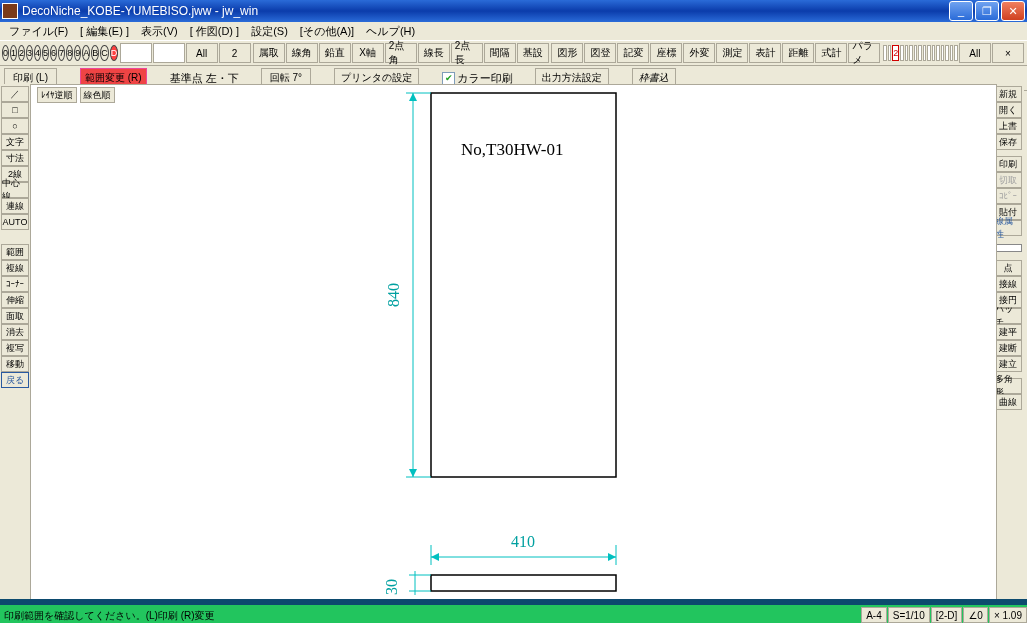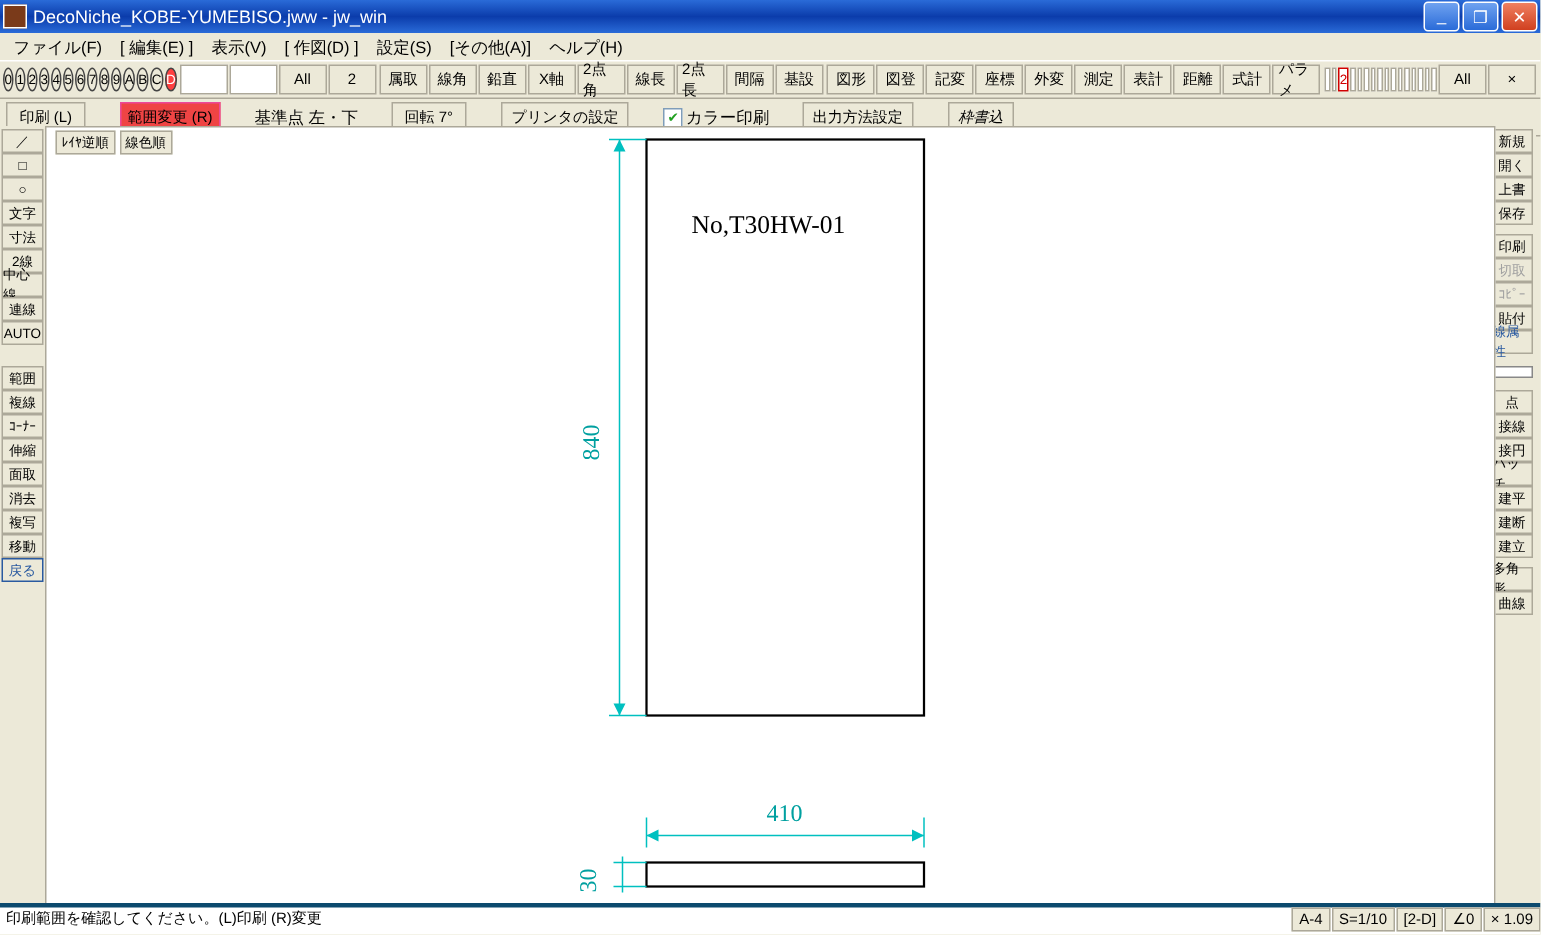--- a/index.html
+++ b/index.html
@@ -24,21 +24,21 @@
   .select::after{content:"▼";position:absolute;right:1px;top:1px;width:12px;height:14px;background:#cfe3ff;border:1px solid #7f9db9;font-size:7px;display:flex;align-items:center;justify-content:center;}
   .chk{width:11px;height:11px;border:1px solid #7f9db9;background:#fff;display:inline-flex;align-items:center;justify-content:center;font-size:9px;color:#21a121;margin-right:2px;}
   .main{position:absolute;top:84px;bottom:18px;left:30px;right:30px;background:#fff;border:1px solid #aca899;}
   .lefttools{position:absolute;top:84px;bottom:18px;left:0;width:30px;background:#ece9d8;display:flex;flex-direction:column;align-items:center;padding-top:2px;gap:0;}
   .righttools{position:absolute;top:84px;bottom:18px;right:3px;width:30px;background:#ece9d8;display:flex;flex-direction:column;align-items:flex-start;padding-top:2px;gap:0;}
   .sidebtn{width:26px;height:14px;border:1px solid #aca899;background:#ece9d8;font-size:9px;display:flex;align-items:center;justify-content:center;margin-bottom:0;}
   .sidebtn.sel{border:1px solid #2a5aa0;color:#2a5aa0;}
   .sidebtn.gray{color:#a0a0a0;}
   .sidebtn.blue{color:#2a5aa0;}
   .gap{height:14px;}
-  .status{position:absolute;bottom:0;left:0;right:0;height:18px;background:#ffffff;border-top:3px solid #0c4a6e;display:flex;align-items:flex-start;font-size:10px;}
+  .status{position:absolute;bottom:0;left:0;right:0;height:18px;background:#22c55e;border-top:6px solid #0c4a6e;display:flex;align-items:flex-end;font-size:10px;}
   .status .cell{border:1px solid #aca899;height:14px;padding:0 4px;display:flex;align-items:center;margin-left:1px;background:#ece9d8;}
   .status .fill{flex:1;padding-left:4px;}
   .canvas{position:absolute;inset:0;}
   .topbtns{position:absolute;top:2px;left:6px;display:flex;gap:2px;}
   .topbtns .tbtn{font-size:9px;}
   .dim{stroke:#00c0c0;stroke-width:1;fill:none;}
   .shape{stroke:#000;stroke-width:1.5;fill:none;}
   .dimtxt{fill:#00a0a0;font-size:16px;font-family:"MS Gothic";}
   .lbltxt{fill:#000;font-size:17px;font-family:"MS Gothic";}
   .colorbar{width:26px;height:6px;border:1px solid #888;background:#fff;margin:2px 0;}

